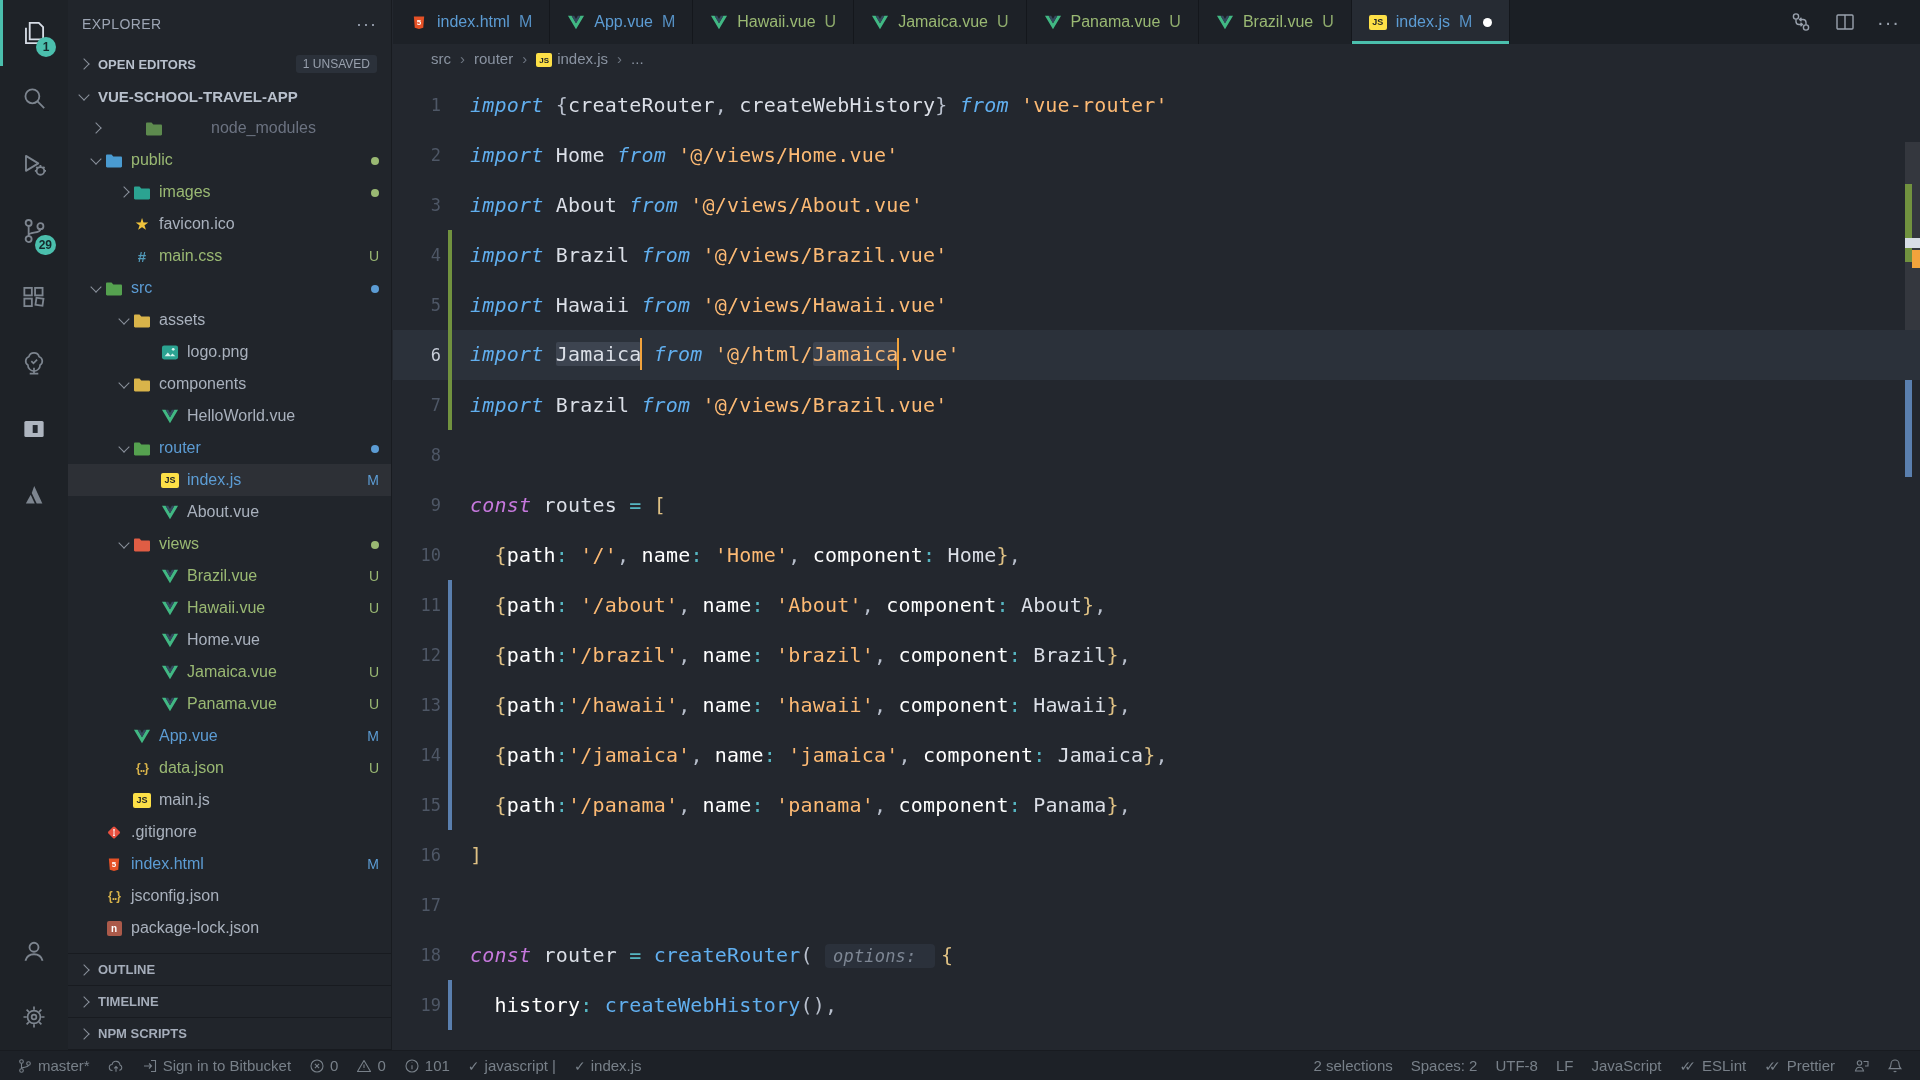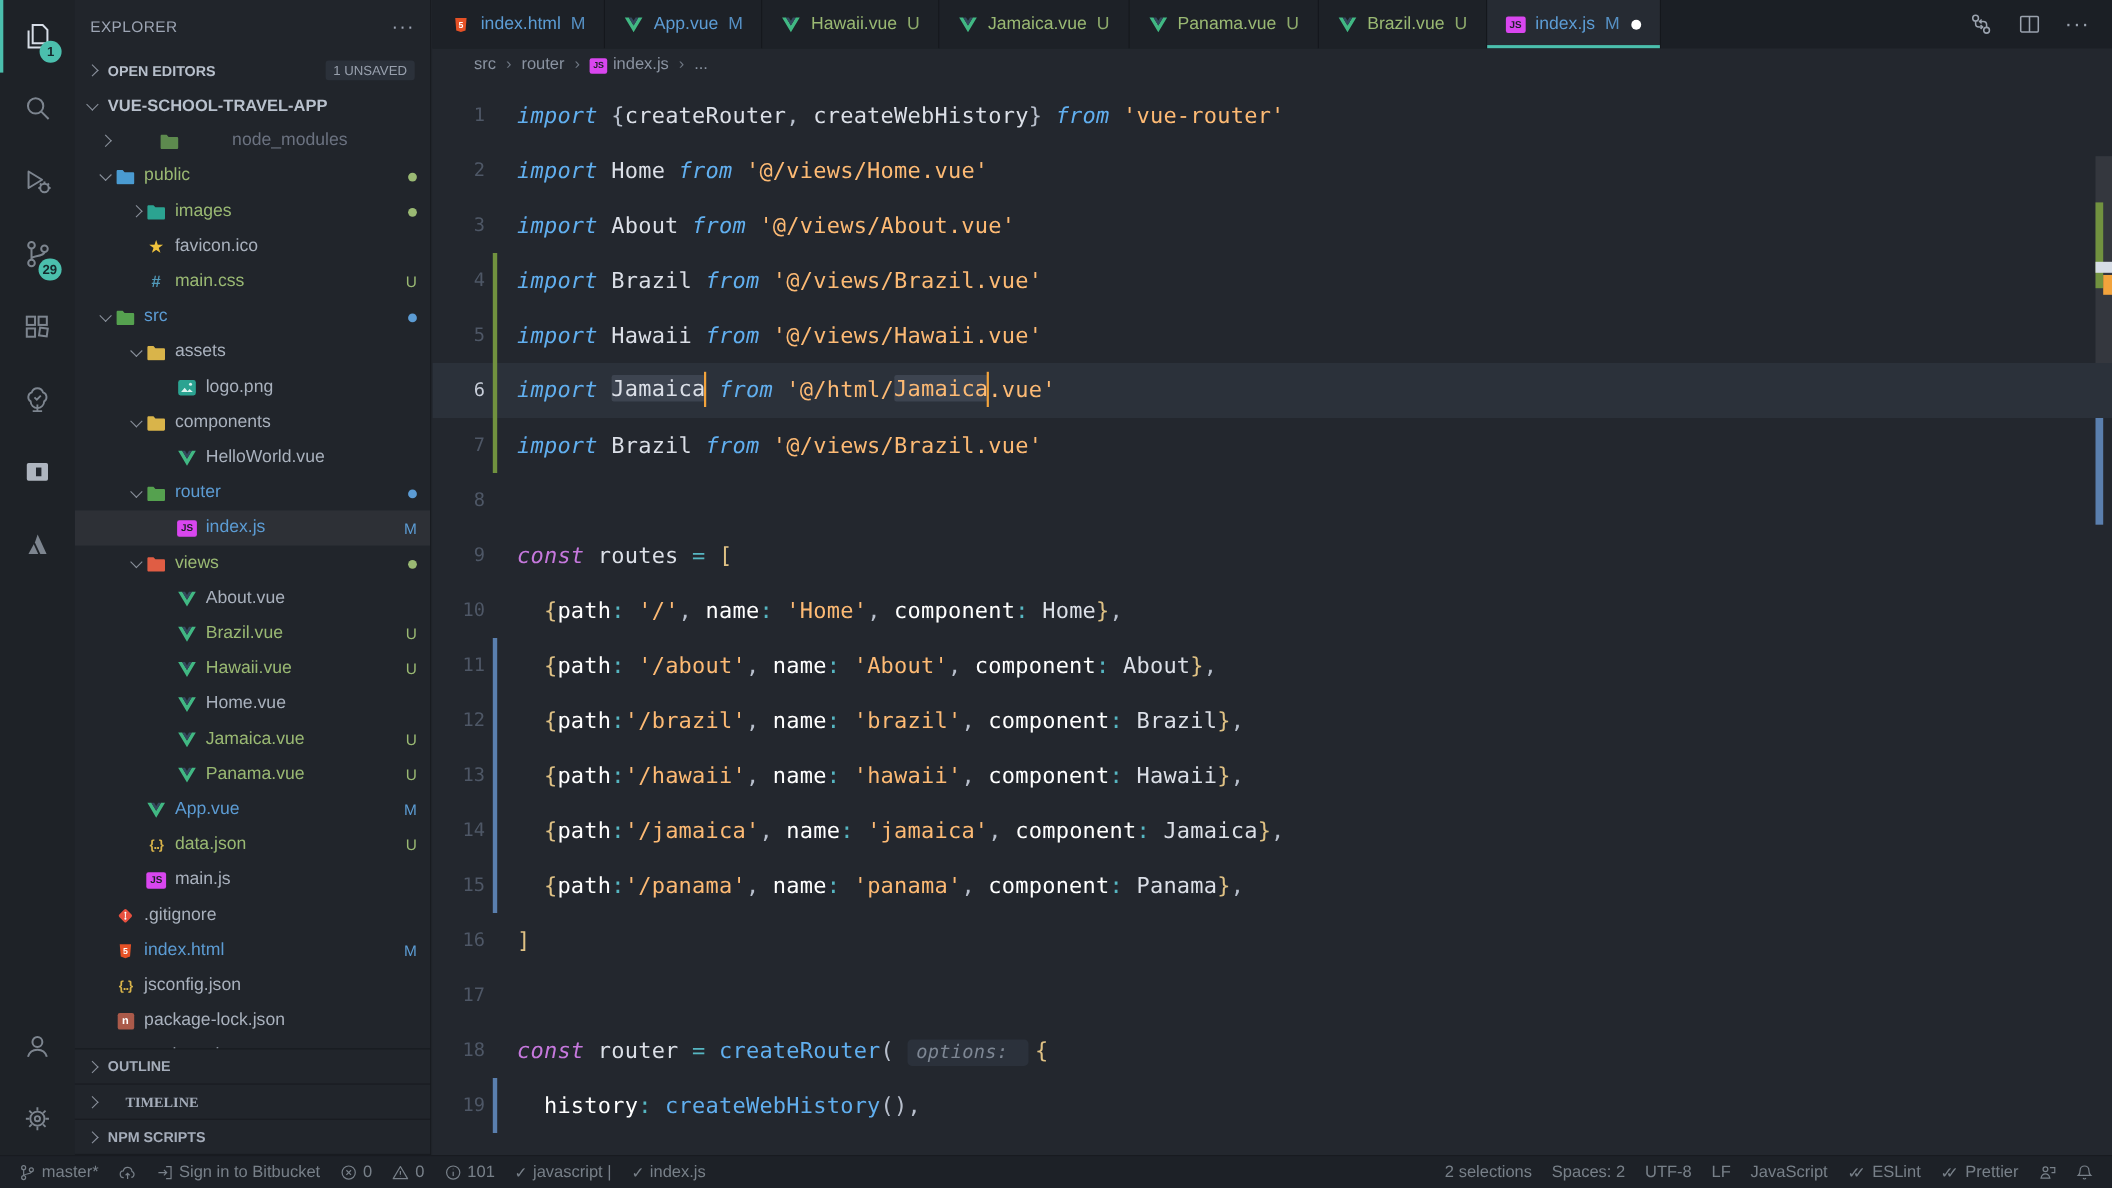--- a/index.html
+++ b/index.html
@@ -44,21 +44,21 @@
   .chev-slot{width:18px;flex:0 0 18px;display:flex;align-items:center;}
   .tree{flex:1 1 auto;overflow:hidden;}
   .tree-row{height:32px;display:flex;align-items:center;font-size:16px;cursor:pointer;position:relative;}
   .tree-row.selected{background:rgba(255,255,255,.055);}
   .tree-row .label{margin-left:7px;white-space:nowrap;}
   .tree-row .badge{margin-left:auto;margin-right:12px;font-size:14px;flex:0 0 auto;}
   .dot{width:8px;height:8px;border-radius:50%;display:inline-block;}
   .ticon{width:20px;height:18px;display:flex;align-items:center;justify-content:center;flex:0 0 20px;}
   .ticon svg{width:18px;height:15px;}
   .fi{display:inline-flex;align-items:center;justify-content:center;font-weight:bold;}
-  .fi-js{width:18px;height:15px;background:#d946ef;color:#1d2127;font-size:9px;border-radius:2px;}
+  .fi-js{width:18px;height:15px;background:#fde047;color:#1d2127;font-size:9px;border-radius:2px;}
   .fi-json{color:#d9b44a;font-size:12px;letter-spacing:-1px;}
   .fi-css{color:#519aba;font-size:15px;}
   .fi-star{color:#f0c33c;font-size:14px;}
   .fi-npm{width:15px;height:15px;background:#ab5a4a;color:#fff;font-size:10px;border-radius:2px;}
   .sb-sections{flex:0 0 auto;border-top:1px solid var(--border);}
   .sb-section{height:32px;display:flex;align-items:center;font-size:13px;font-weight:bold;
     color:#a5adba;border-bottom:1px solid var(--border);cursor:pointer;padding-left:6px;}
   .c-green{color:var(--green);} .c-blue{color:var(--blue);} .c-dim{color:var(--fg-dim);} .c-def{color:#a9b1bd;}
 
   
@@ -330,41 +330,41 @@
           <span class="badge"><span class="dot" style="background:#5c9cd4"></span></span>
         </div>
         <div class="tree-row selected" style="padding-left: 74px;">
           <span class="chev-slot"></span>
           <span class="ticon">
             <span class="fi fi-js">JS</span>
           </span>
           <span class="label c-blue">index.js</span>
           <span class="badge" style="color: rgb(92, 156, 212);">M</span>
         </div>
-        <div class="tree-row" style="padding-left: 46px;">
-          <span class="chev-slot">
-            <span class="chev d"></span>
-          </span>
-          <span class="ticon">
-            <svg viewBox="0 0 18 14">
-              <path d="M1 2.2C1 1.5 1.5 1 2.2 1h4.3l1.8 2h7.5c.7 0 1.2.5 1.2 1.2v8.6c0 .7-.5 1.2-1.2 1.2H2.2C1.5 14 1 13.5 1 12.8z" fill="#e05d44"></path>
-            </svg>
-          </span>
-          <span class="label c-green">views</span>
-          <span class="badge"><span class="dot" style="background:#9ab973"></span></span>
-        </div>
         <div class="tree-row" style="padding-left: 74px;">
           <span class="chev-slot"></span>
           <span class="ticon">
             <svg viewBox="0 0 16 14">
               <path d="M0.5 0.8h3.4L8 7.6l4.1-6.8h3.4L8 13.4z" fill="#41b883"></path>
               <path d="M3.9 0.8h2.4L8 3.7 9.7 0.8h2.4L8 7.6z" fill="#34495e"></path>
             </svg>
           </span>
           <span class="label c-def">About.vue</span>
+        </div>
+        <div class="tree-row" style="padding-left: 46px;">
+          <span class="chev-slot">
+            <span class="chev d"></span>
+          </span>
+          <span class="ticon">
+            <svg viewBox="0 0 18 14">
+              <path d="M1 2.2C1 1.5 1.5 1 2.2 1h4.3l1.8 2h7.5c.7 0 1.2.5 1.2 1.2v8.6c0 .7-.5 1.2-1.2 1.2H2.2C1.5 14 1 13.5 1 12.8z" fill="#e05d44"></path>
+            </svg>
+          </span>
+          <span class="label c-green">views</span>
+          <span class="badge"><span class="dot" style="background:#9ab973"></span></span>
         </div>
         <div class="tree-row" style="padding-left: 74px;">
           <span class="chev-slot"></span>
           <span class="ticon">
             <svg viewBox="0 0 16 14">
               <path d="M0.5 0.8h3.4L8 7.6l4.1-6.8h3.4L8 13.4z" fill="#41b883"></path>
               <path d="M3.9 0.8h2.4L8 3.7 9.7 0.8h2.4L8 7.6z" fill="#34495e"></path>
             </svg>
           </span>
           <span class="label c-green">Brazil.vue</span>
@@ -484,21 +484,21 @@
           <span class="label c-def">package.json</span>
         </div>
       </div>
     <div class="sb-sections" id="sections">
         <div class="sb-section">
           <span class="chev r"></span>
           <span style="margin-left: 6px;">OUTLINE</span>
         </div>
         <div class="sb-section">
           <span class="chev r"></span>
-          <span style="margin-left: 22px; font-family: Liberation Serif, serif;">TIMELINE</span>
+          <span style="margin-left: 6px;">TIMELINE</span>
         </div>
         <div class="sb-section">
           <span class="chev r"></span>
           <span style="margin-left: 6px;">NPM SCRIPTS</span>
         </div>
       </div>
   </div>
 
   <div class="editor">
     <div class="tab-bar">

